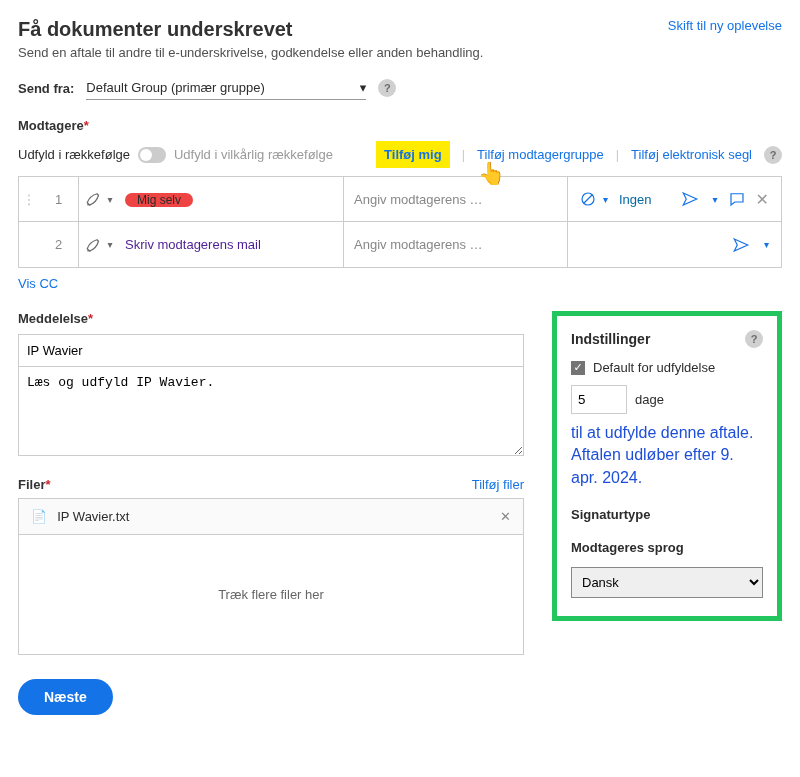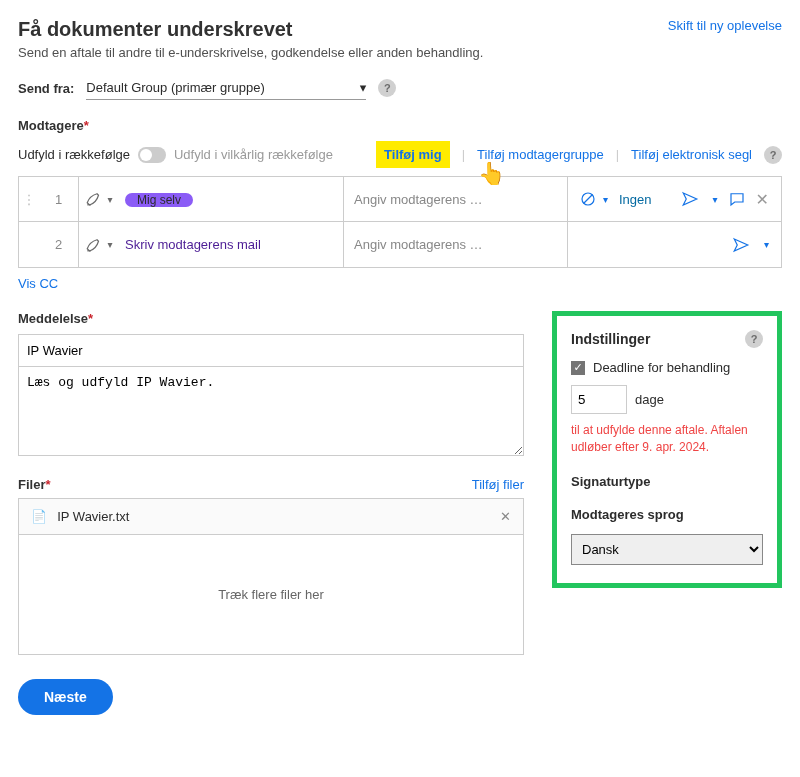--- a/index.html
+++ b/index.html
@@ -21,21 +21,21 @@
     .linkbar-sep { color: #ccc; }
     .highlight { background: #ffeb00; padding: 6px 8px; font-weight: 600; }
     .hcircle { width: 18px; height: 18px; border-radius: 50%; background: #d0d0d0; color: #6b6b6b; display: inline-flex; align-items: center; justify-content: center; font-size: 11px; font-weight: 600; }
     .recip { display: grid; grid-template-columns: 20px 40px 40px 1fr 1fr 52px 42px 120px; border: 1px solid #ccc; height: 46px; align-items: center; margin-bottom: 0; }
     .recip + .recip { border-top: none; }
     .recip .drag { text-align: center; color: #bbb; }
     .recip .num { text-align: center; border-right: 1px solid #ccc; height: 100%; display: flex; align-items: center; justify-content: center; color: #888; }
     .recip .pen { display: flex; align-items: center; justify-content: center; color: #6b6b6b; }
     .recip .pen svg { width: 18px; height: 18px; }
     .recip .email { padding-left: 6px; }
-    .chip { background: #8b5cf6; border-radius: 12px; padding: 0 12px; display: inline-block; font-size: 12px; }
+    .chip { background: #ef4444; border-radius: 12px; padding: 0 12px; display: inline-block; font-size: 12px; }
     .recip .name { color: #888; padding-left: 10px; border-left: 1px solid #ccc; height: 100%; display: flex; align-items: center; }
     .recip .sealcell { border-left: 1px solid #ccc; height: 100%; display: flex; align-items: center; justify-content: center; color: #1473e6; gap: 2px; }
     .recip .auth { color: #0369a1; display: flex; gap: 4px; }
     .recip .actions { display: flex; gap: 10px; align-items: center; justify-content: flex-end; padding-right: 12px; color: #1473e6; }
     .emailph { color: #4c1d95; }
     .viscc { color: #1473e6; margin: 8px 0 20px 0; display: inline-block; cursor: pointer; }
     .twocol { display: flex; gap: 28px; align-items: flex-start; }
     .leftcol { flex: 1; }
     .rightcol { width: 230px; }
     .msg-sub { width: 100%; border: 1px solid #ccc; padding: 8px; font-size: 13px; margin-bottom: -1px; }
@@ -43,21 +43,21 @@
     .filehdr { display: flex; justify-content: space-between; align-items: baseline; margin-top: 18px; margin-bottom: 6px; }
     .filepill { border: 1px solid #ccc; padding: 10px 12px; display: flex; align-items: center; gap: 10px; background: #fafafa; }
     .filepill .x { margin-left: auto; color: #888; cursor: pointer; }
     .dropzone { border: 1px solid #ccc; border-top: none; height: 120px; display: flex; align-items: center; justify-content: center; color: #666; }
     .settings { border: 5px solid #22c55e; padding: 14px 14px 18px 14px; }
     .settings-hdr { display: flex; justify-content: space-between; align-items: center; margin-bottom: 12px; }
     .settings-hdr h3 { font-size: 14px; font-weight: 600; }
     .chk { display: flex; align-items: center; gap: 8px; margin-bottom: 10px; }
     .daysrow { display: flex; align-items: center; gap: 8px; margin-bottom: 8px; }
     .daysrow input { width: 56px; border: 1px solid #ccc; padding: 6px; }
-    .fine { font-size: 12px; color: #ef4444; line-height: 1.4; }
+    .fine { font-size: 16px; color: #1d4ed8; line-height: 1.4; }
     .sec { margin-top: 18px; }
     .sec-title { font-weight: 600; font-size: 13px; margin-bottom: 8px; }
     .radios { display: flex; gap: 18px; font-size: 13px; }
     .langsel { width: 100%; border: 1px solid #888; padding: 6px; font-size: 13px; margin-top: 4px; }
     .next { background: #1473e6; color: #fff; border: none; padding: 10px 26px; border-radius: 20px; font-weight: 600; font-size: 14px; margin-top: 24px; cursor: pointer; }
     .cursor { position: absolute; left: 460px; top: 20px; font-size: 22px; pointer-events: none; }
     .caret { font-size: 10px; margin-left: 4px; }
     svg.icon { width: 18px; height: 18px; stroke: currentColor; fill: none; stroke-width: 1.6; }
     .chkbox { width: 14px; height: 14px; background: #747474; color: #fff; display: inline-flex; align-items: center; justify-content: center; font-size: 11px; }
   </style>
@@ -185,21 +185,21 @@
   </div>
 
   <div class="rightcol">
     <div class="settings">
       <div class="settings-hdr">
         <h3>Indstillinger</h3>
         <span class="hcircle">?</span>
       </div>
       <div class="chk">
         <span class="chkbox">✓</span>
-        <span>Deadline for behandling</span>
+        <span>Default for udfyldelse</span>
       </div>
       <div class="daysrow">
         <input value="5" style="">
         <span>dage</span>
       </div>
       <div class="fine">til at udfylde denne aftale. Aftalen udløber efter 9. apr. 2024.</div>
 
       <div class="sec">
         <div class="sec-title">Signaturtype</div>
       </div>

